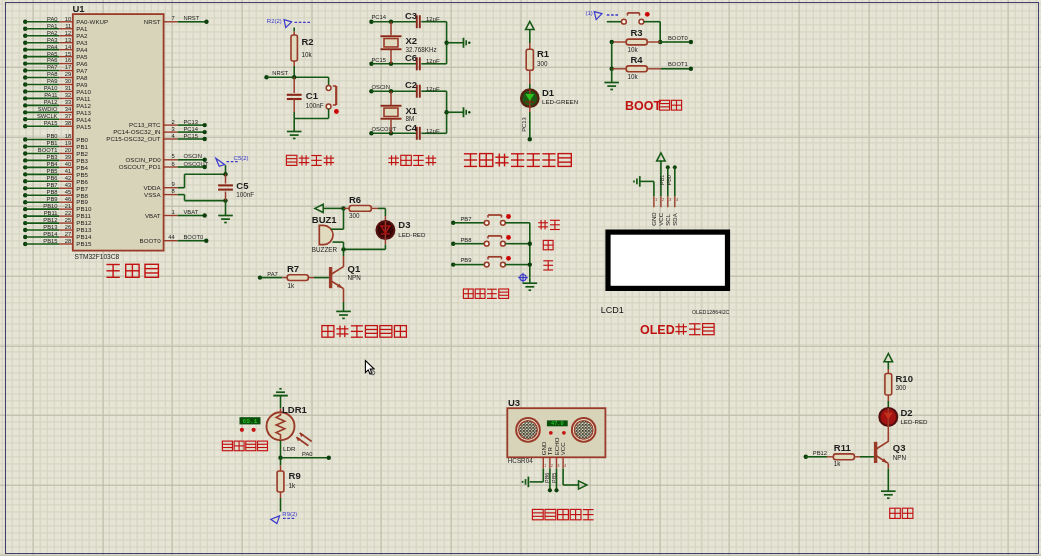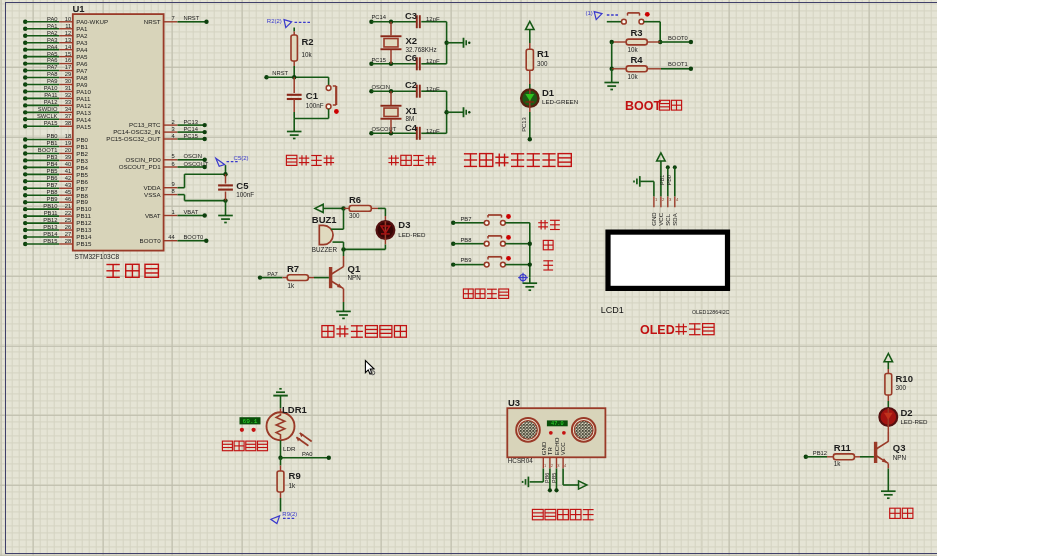--- a/index.html
+++ b/index.html
@@ -1,14 +1,14 @@
 <!DOCTYPE html>
 <html><head><meta charset="utf-8"><style>
 html,body{margin:0;padding:0;}
-#sheet{position:relative;width:937px;height:556px;overflow:hidden;
+#sheet{position:relative;width:1041px;height:556px;overflow:hidden;
 background-color:#e5e4d5;
 background-image:
 repeating-linear-gradient(to right, #bdbcab 0 1px, transparent 1px 69.65px),
 repeating-linear-gradient(to bottom, #bdbcab 0 1px, transparent 1px 69.65px),
 repeating-linear-gradient(to right, #d4d3c1 0 1px, transparent 1px 6.965px),
 repeating-linear-gradient(to bottom, #d4d3c1 0 1px, transparent 1px 6.965px);
 background-position:32.6px 66.8px,32.6px 66.8px,4.7px 3.4px,4.7px 3.4px;}
 svg{position:absolute;left:0;top:0;}
 #border{position:absolute;left:4.5px;top:1.5px;width:1034.5px;height:552px;border:1.5px solid #40406a;box-sizing:border-box;}
 </style></head><body>

